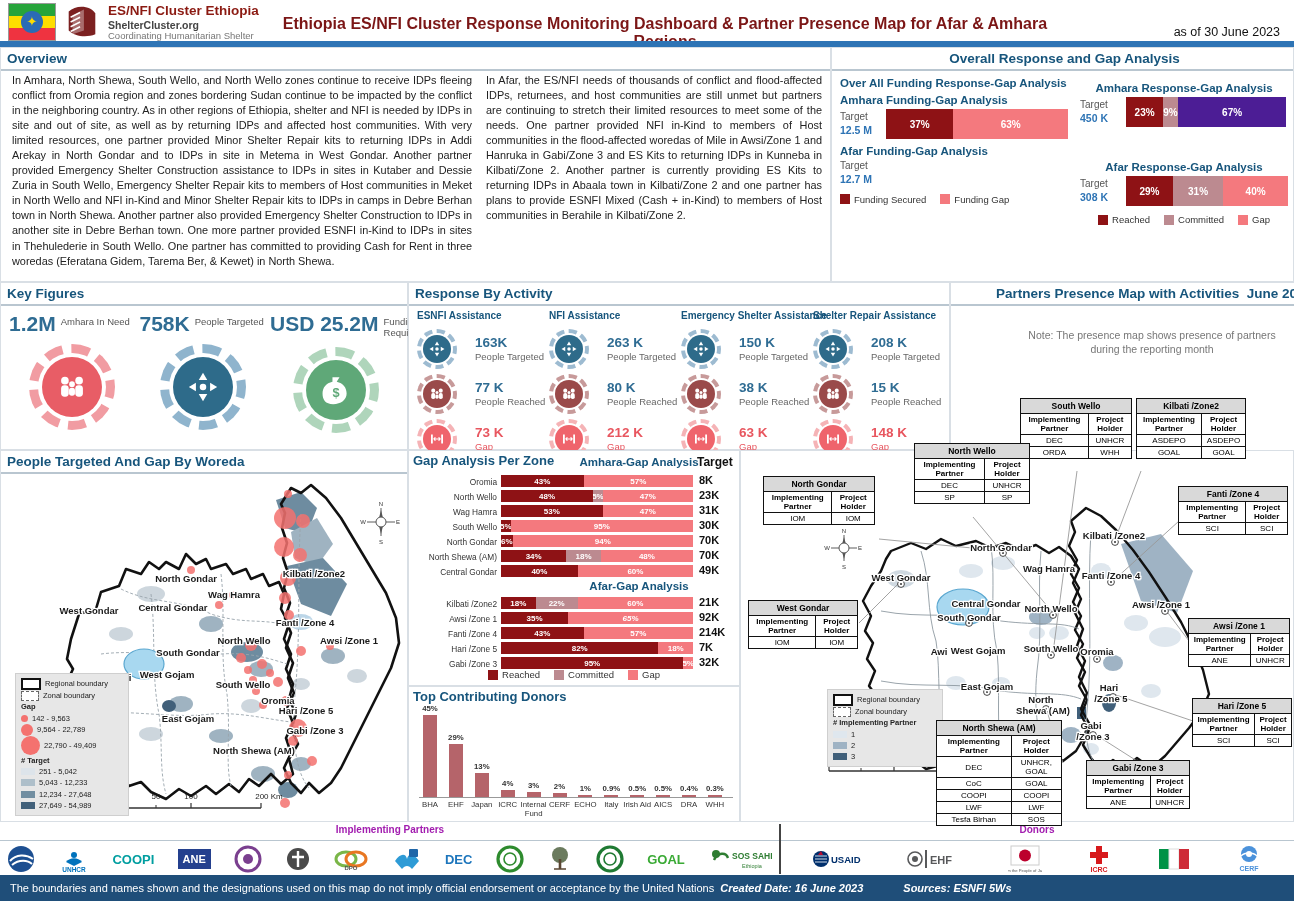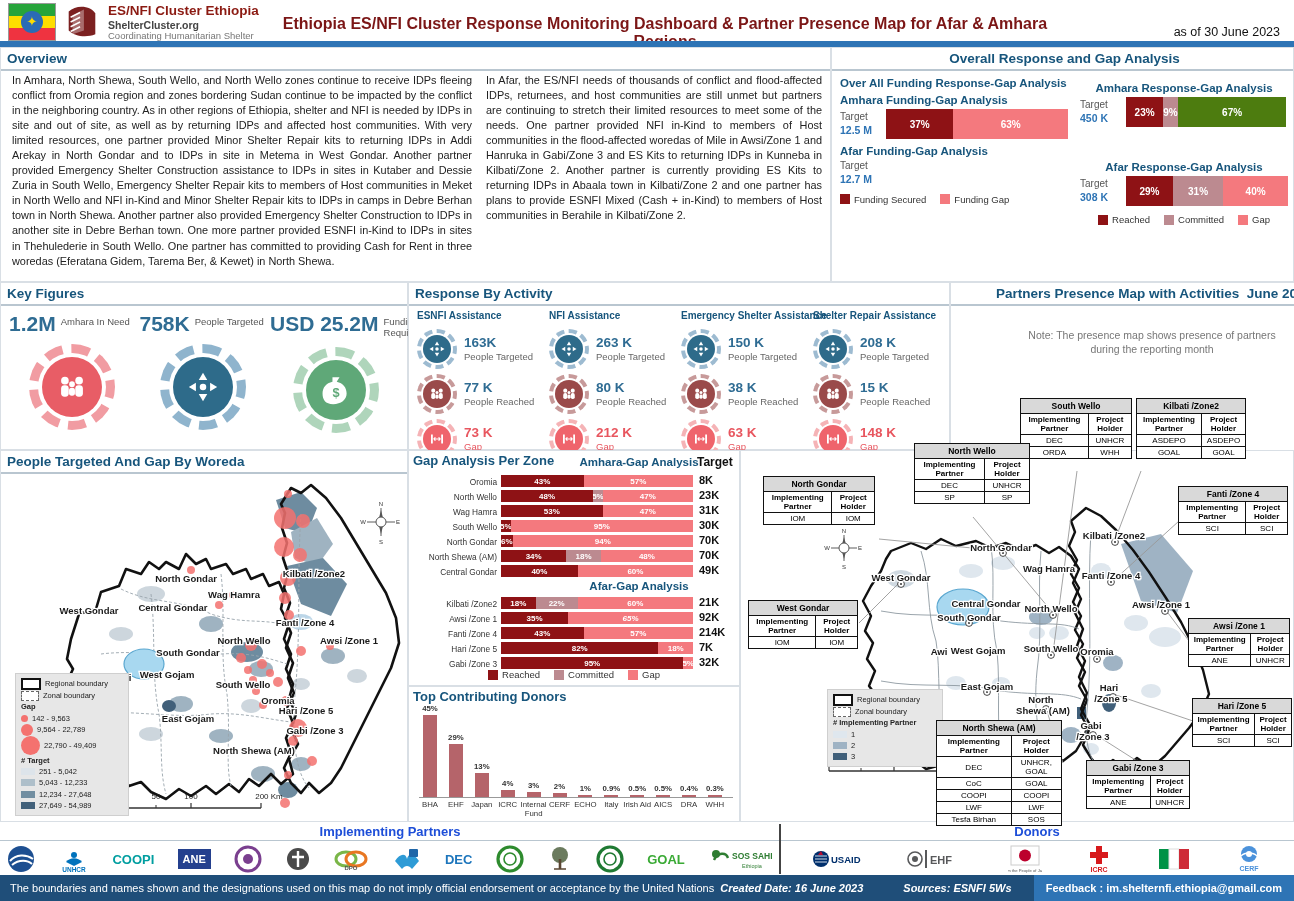--- a/index.html
+++ b/index.html
@@ -39,21 +39,21 @@
   .kf{width:131px;}
   .kf-top{display:flex;align-items:flex-start;gap:5px;}
   .kf-val{font-size:21px;font-weight:bold;color:#2f6c93;white-space:nowrap;}
   .kf-lab{font-size:9.5px;color:#555;line-height:1.15;padding-top:5px;}
   .kf-donut{margin:8px auto 0 auto;width:86px;height:86px;border-radius:50%;display:flex;align-items:center;justify-content:center;box-sizing:border-box;}
   .kf-inner{width:60px;height:60px;border-radius:50%;display:flex;align-items:center;justify-content:center;}
   
   .act-grid{display:flex;padding:4px 4px 0 8px;}
   .act-col{width:25%;}
   .act-name{font-size:10px;font-weight:bold;color:#17557c;height:14px;white-space:nowrap;}
-  .act-row{display:flex;align-items:center;gap:7px;margin:5px 0;}
+  .act-row{display:flex;align-items:center;gap:18px;margin:5px 0;}
   .aring{width:40px;height:40px;border-radius:50%;display:flex;align-items:center;justify-content:center;flex:none;box-sizing:border-box;}
   .ainner{width:28px;height:28px;border-radius:50%;display:flex;align-items:center;justify-content:center;}
   .act-val{font-size:13.5px;font-weight:bold;color:#2f6c93;line-height:1.05;}
   .act-sub{font-size:9.5px;color:#666;}
   .act-gap .act-val,.act-gap .act-sub{color:#e8565f;}
   .note{font-size:10.5px;color:#777;text-align:center;margin:22px auto 0 auto;width:270px;line-height:1.35;}
   
   .zlabel{position:absolute;left:2px;width:86px;text-align:right;font-size:8.3px;color:#333;}
   .zbar{position:absolute;left:92px;width:192px;height:12px;display:flex;}
   .zseg{display:flex;align-items:center;justify-content:center;color:#fff;font-weight:bold;font-size:8px;overflow:hidden;}
@@ -71,21 +71,21 @@
   .bnd{width:16px;height:8px;border:2px solid #111;background:#fff;flex:none;}
   .bnd.z{border:1px dashed #666;}
   .gapdot{border-radius:50%;background:#f4726f;flex:none;}
   .tsw{width:14px;height:7px;flex:none;}
   
   .ptable{position:absolute;border-collapse:collapse;background:#fff;z-index:6;}
   .ptable th,.ptable td{border:1px solid #111;font-size:8px;text-align:center;padding:1px 2px;}
   .ptable .zname{background:#d9d9d9;font-weight:bold;font-size:8.5px;padding:2px;}
   .ptable .chead{font-weight:bold;font-size:8px;}
   
-  .bhead{position:absolute;top:824px;font-size:13px;font-weight:bold;color:#1d4ed8;}
+  .bhead{position:absolute;top:824px;font-size:10px;font-weight:bold;color:#a21caf;}
   .strip-line{position:absolute;top:840px;left:0;width:1294px;height:1px;background:#b9c6d0;}
   .logos{position:absolute;top:843px;height:32px;display:flex;align-items:center;}
   .logo{display:flex;flex-direction:column;align-items:center;justify-content:center;gap:1px;}
   .logo-txt{font-weight:bold;}
   
   .footer{position:absolute;left:0;top:875px;width:1294px;height:26px;background:#1f4e79;color:#fff;display:flex;align-items:center;font-size:11px;}
   .foot-disc{padding-left:10px;}
   .foot-it{font-style:italic;font-weight:bold;padding-left:6px;}
   .foot-src{font-style:italic;font-weight:bold;padding-left:40px;}
   .foot-feed{margin-left:auto;background:#2e74b5;height:100%;display:flex;align-items:center;padding:0 12px;font-weight:bold;}
@@ -162,21 +162,21 @@
     <div style="position:absolute;left:248px;top:24px;width:208px;">
       <div class="fg-title" style="text-align:center;margin-top:10px;">Amhara Response-Gap Analysis</div>
       <div class="bar-row">
         <div class="tblock">
             <div class="tlab">Target</div>
             <div class="tval">450 K</div>
           </div>
         <div class="sbar" id="bar-ar0">
             <div class="seg" style="width: 23%; background: rgb(142, 18, 21);">23%</div>
             <div class="seg" style="width: 9%; background: rgb(188, 138, 144);">9%</div>
-            <div class="seg" style="width: 67%; background: #4d7c0f;">67%</div>
+            <div class="seg" style="width: 67%; background: #4c1d95;">67%</div>
           </div>
       </div>
       <div class="fg-title" style="text-align:center;margin-top:34px;">Afar Response-Gap Analysis</div>
       <div class="bar-row">
         <div class="tblock">
             <div class="tlab">Target</div>
             <div class="tval">308 K</div>
           </div>
         <div class="sbar" id="bar-ar1">
             <div class="seg" style="width: 29%; background: rgb(142, 18, 21);">29%</div>
@@ -986,21 +986,20 @@
           <circle cx="17" cy="10" r="3" fill="#fff"></circle>
           <text x="17" y="27" font-size="7" font-weight="bold" fill="#4b92db" text-anchor="middle">CERF</text>
         </svg>
       </span>
     </div>
 
   <div class="footer">
     <span class="foot-disc">The boundaries and names shown and the designations used on this map do not imply official endorsement or acceptance by the United Nations</span>
     <span class="foot-it">Created Date: 16 June 2023</span>
     <span class="foot-src">Sources: ESNFI 5Ws</span>
-    <span class="foot-feed">Feedback : im.shelternfi.ethiopia@gmail.com</span>
   </div>
 
 <table class="ptable" style="left: 1020px; top: 398px; width: 112px;">
       <tbody>
         <tr>
           <th class="zname" colspan="2">South Wello</th>
         </tr>
         <tr>
           <td class="chead">Implementing Partner</td>
           <td class="chead">Project Holder</td>

